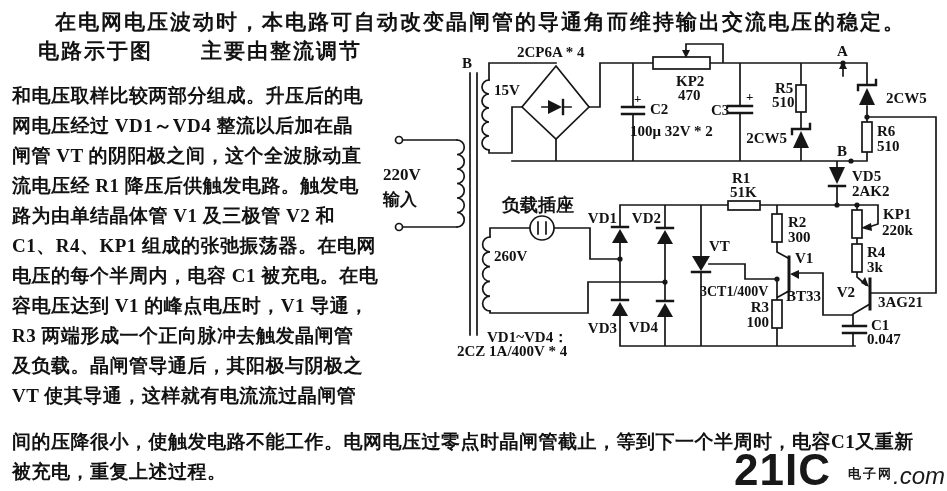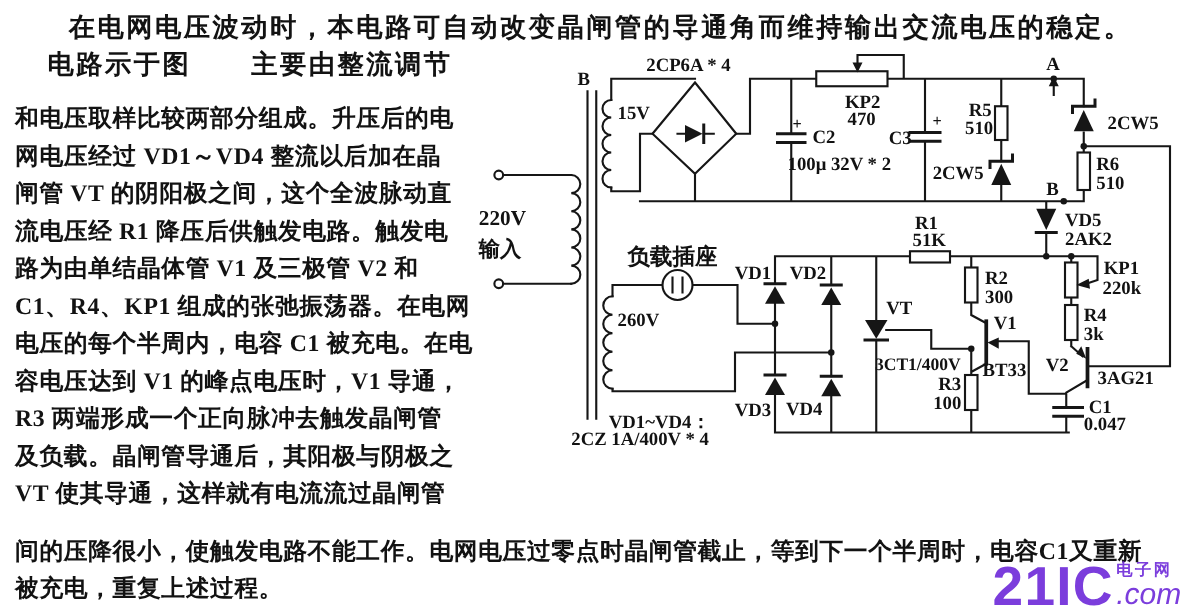--- a/index.html
+++ b/index.html
@@ -19,21 +19,21 @@
   svg .ring{fill:#ffffff;stroke:#161616;stroke-width:1.7;}
   svg text{fill:#121212;font-family:"Liberation Serif",serif;font-weight:700;}
   svg text.l{font-size:15px;}
   svg text.ls{font-size:13px;}
   svg text.lc{font-size:17px;}
   svg text.lz{font-size:18px;}
   svg text.lt{font-size:14px;}
   .watermark{position:absolute;right:2px;bottom:4px;display:flex;align-items:flex-end;
              font-family:"Liberation Sans",sans-serif;opacity:0.9;}
   .wm-brand{font-size:44px;font-weight:800;line-height:0.8;letter-spacing:1px;}
-  .wm-right{display:flex;flex-direction:column;align-items:flex-start;margin-left:2px;}
+  .wm-right{display:flex;align-items:flex-start;margin-left:17px;}
   .wm-tag{font-size:13px;font-weight:700;letter-spacing:2px;}
   .wm-domain{font-size:24px;font-weight:400;font-style:italic;line-height:0.9;}
 </style>
 </head>
 <body>
 
 <div class="page">
 
   <div class="tline t-main" style="left:55px;top:8px;">在电网电压波动时，本电路可自动改变晶闸管的导通角而维持输出交流电压的稳定。</div>
   <div class="tline t-main" style="left:38px;top:37px;">
@@ -209,21 +209,21 @@
       <text class="l" x="661" y="223" text-anchor="end">VD2</text>
       <text class="l" x="617" y="333" text-anchor="end">VD3</text>
       <text class="l" x="658" y="332" text-anchor="end">VD4</text>
       <text class="lz" x="502" y="211">负载插座</text>
       <text class="l" x="494" y="261">260V</text>
       <text class="l" x="487" y="342">VD1~VD4：</text>
       <text class="l" x="457" y="356">2CZ 1A/400V * 4</text>
     </g>
   </svg>
 
-  <div class="watermark" style="color:#6d28d9;">
+  <div class="watermark" style="color:#000000;">
     <span class="wm-brand">21IC</span>
     <span class="wm-right">
       <span class="wm-tag">电子网</span>
       <span class="wm-domain">.com</span>
     </span>
   </div>
 
 </div>
 
 </body></html>

